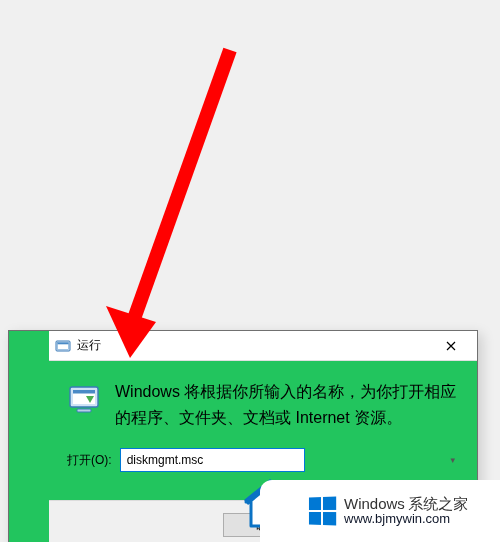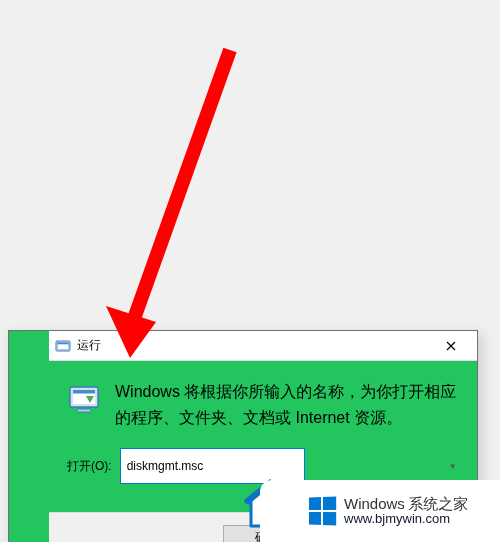--- a/index.html
+++ b/index.html
@@ -88,21 +88,21 @@
       align-items: center;
       margin-bottom: 18px;
     }
     .input-label {
       font-size: 12px;
       margin-right: 8px;
       white-space: nowrap;
     }
     .command-input {
       flex: 1;
-      height: 36px;
+      height: 24px;
       border: 1px solid #0078d7;
       padding: 2px 22px 2px 6px;
       font-size: 12px;
       font-family: inherit;
       outline: none;
       position: relative;
     }
     .input-wrapper {
       flex: 1;
       position: relative;

